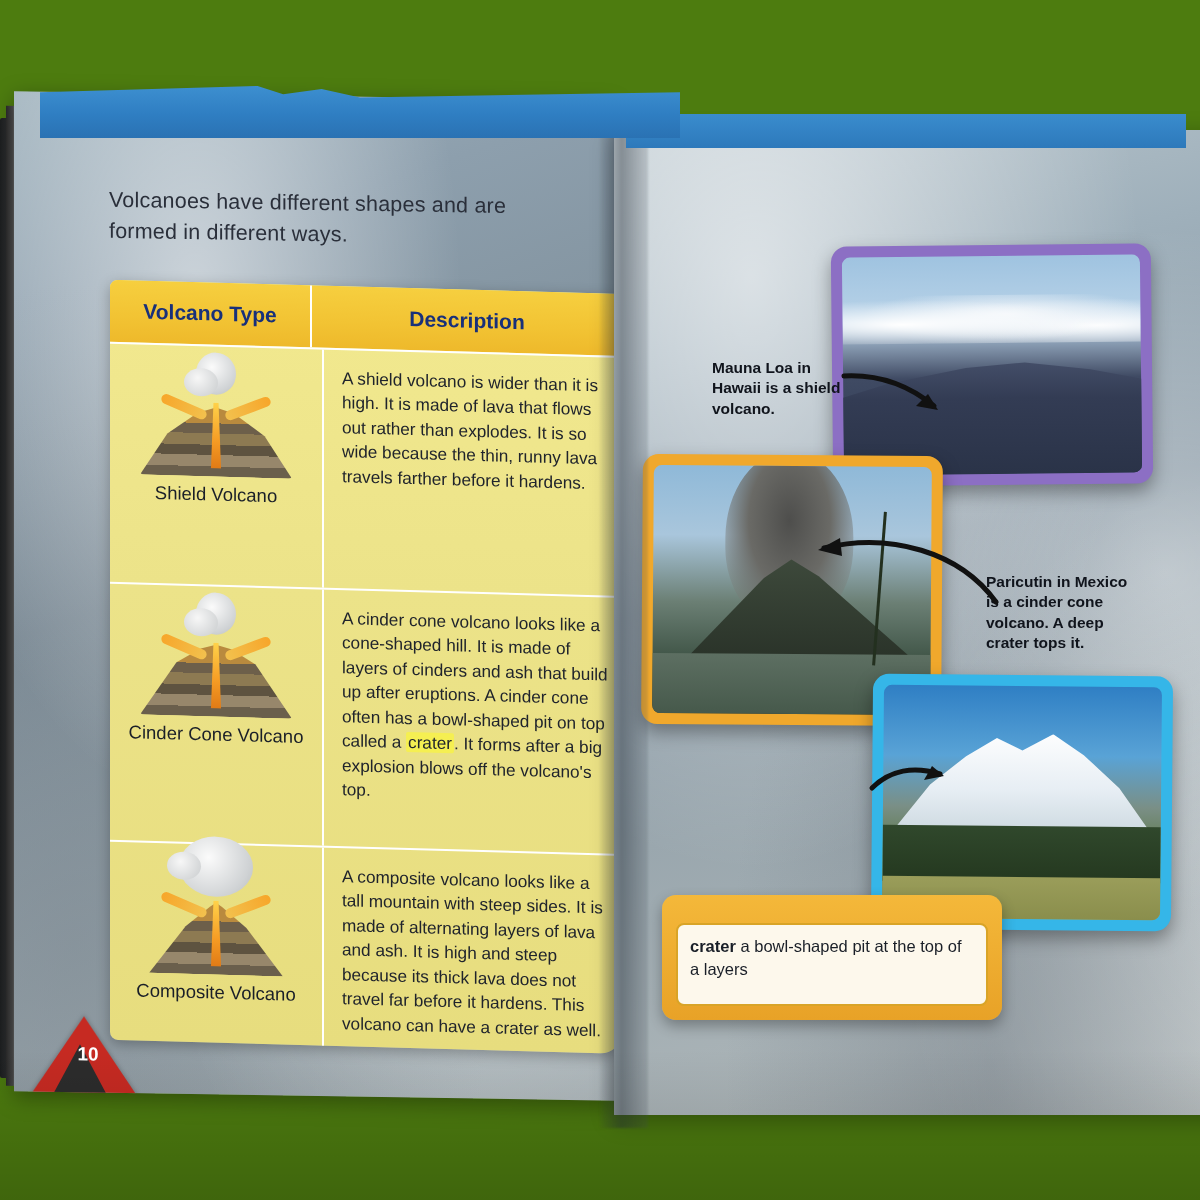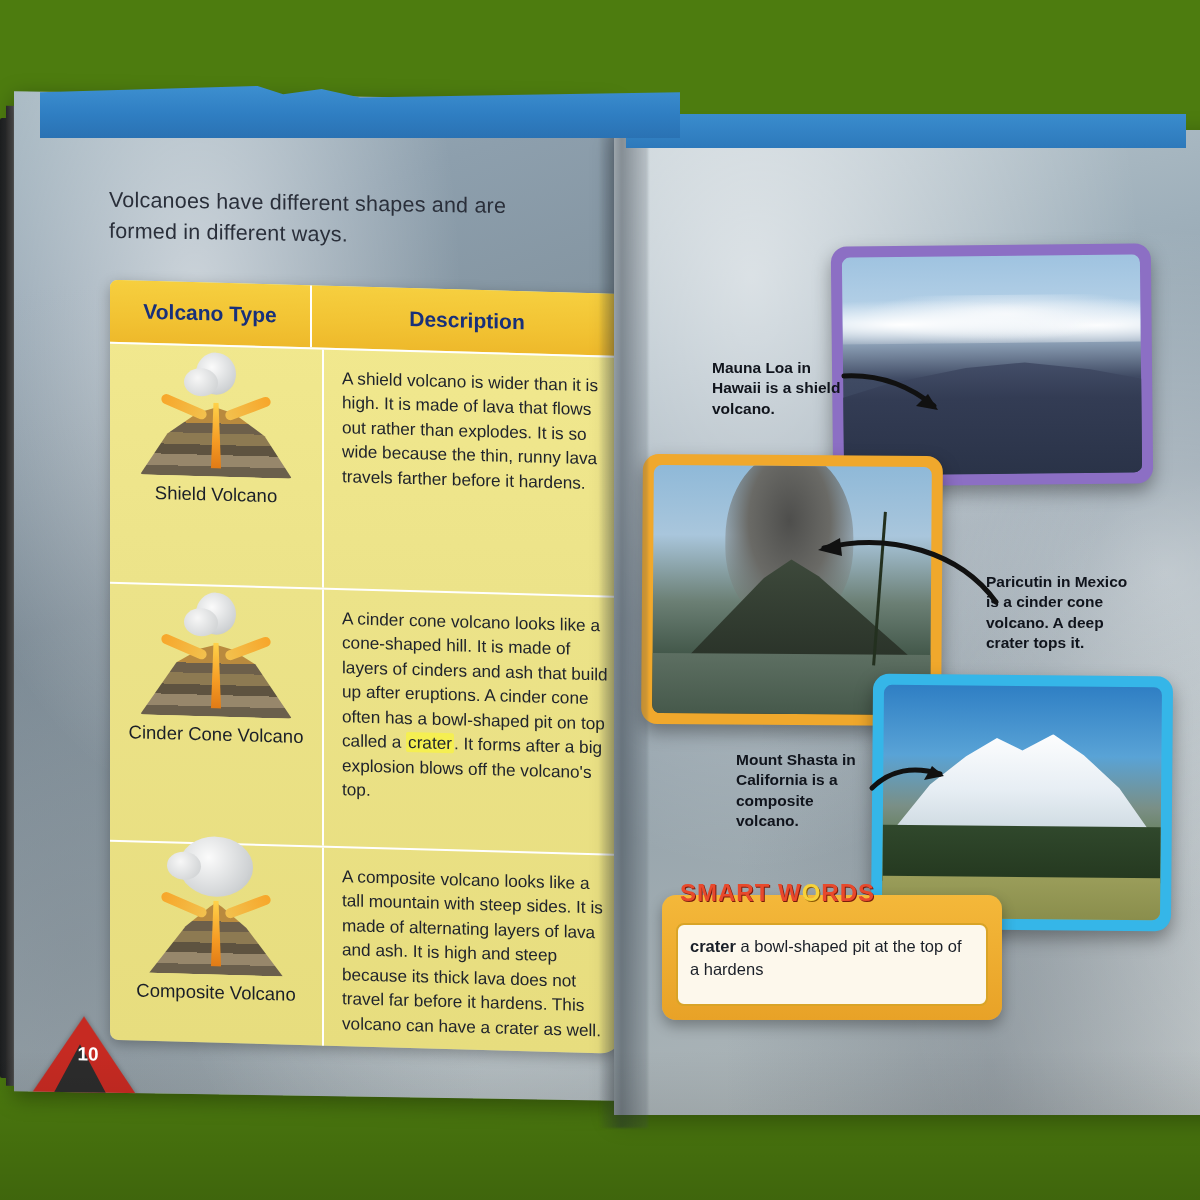--- a/index.html
+++ b/index.html
@@ -395,35 +395,31 @@
         </svg>
       </div>
 
       <div class="photo p-shasta">
         <div class="inner">
           <div class="snow"></div>
           <div class="forest"></div>
           <div class="field"></div>
         </div>
       </div>
-      <div class="caption cap-shasta">Mount Shasta in California is a composite volcano.</div>
       <div class="arrow" style="left:256px;top:632px;">
         <svg width="80" height="40" viewBox="0 0 80 40">
           <path d="M2 26 C 20 8, 44 4, 70 12" stroke="#111" stroke-width="5" fill="none" stroke-linecap="round"></path>
           <path d="M74 14 L 54 18 L 62 4 Z" fill="#111"></path>
         </svg>
       </div>
 
       <div class="smart">
-        <div class="smart-title">
-          <span>SMART W</span><span class="o">O</span><span>RDS</span>
-        </div>
         <div class="smart-box">
           <b>crater</b>
-          <span>a bowl-shaped pit at the top of a hardens</span>
+          <span>a bowl-shaped pit at the top of a layers</span>
         </div>
       </div>
 
       <div class="tri-right"></div>
       <div class="tri-right-dark"></div>
       <div class="page-num-right">11</div>
     </div>
 
     <div class="gutter"></div>
     <div class="top-flap-2"></div>

